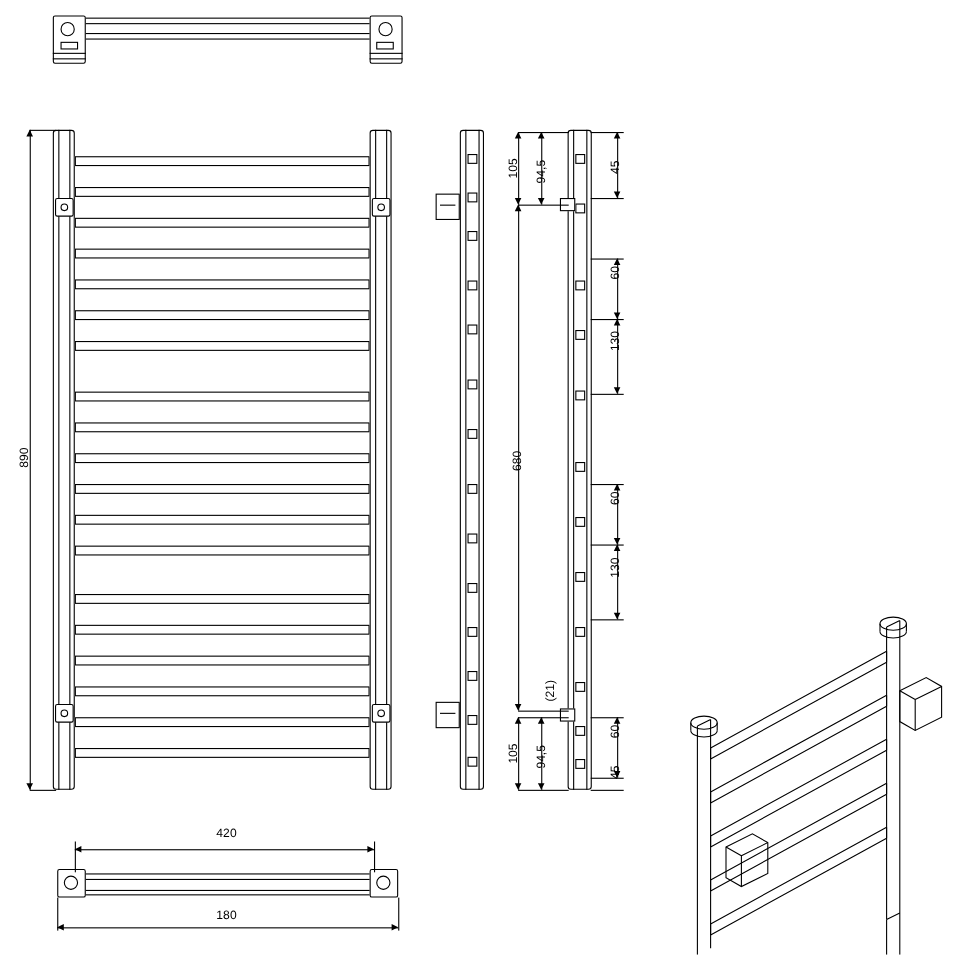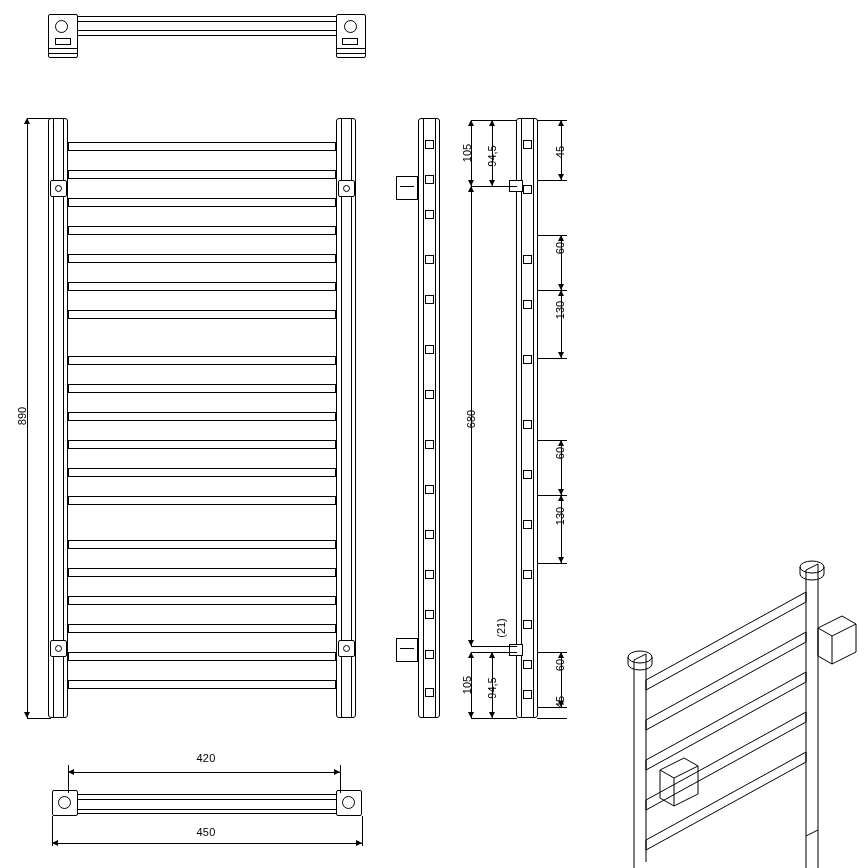--- a/index.html
+++ b/index.html
@@ -243,21 +243,21 @@
     <div class="ln v" style="left:340px;top:765px;height:28px;"></div>
     <div class="dim" style="left:184px;top:752px;width:44px;text-align:center;">420</div>
   </div>
 
   <div>
     <div class="ln h" style="left:52px;top:843px;width:310px;"></div>
     <div class="arrow ar-lf" style="left:52px;top:840px;"></div>
     <div class="arrow ar-rt" style="left:356px;top:840px;"></div>
     <div class="ln v" style="left:52px;top:816px;height:30px;"></div>
     <div class="ln v" style="left:362px;top:816px;height:30px;"></div>
-    <div class="dim" style="left:184px;top:826px;width:44px;text-align:center;">450</div>
+    <div class="dim" style="left:184px;top:826px;width:44px;text-align:center;">180</div>
   </div>
 
   <div style="position:absolute;left:600px;top:540px;width:268px;height:328px;">
     <svg width="268" height="328" viewBox="0 0 268 328">
       <g fill="none" stroke="#000" stroke-width="1">
 
         <path d="M206 30 L206 296 M218 24 L218 290 M206 30 L218 24 M206 296 L218 290"></path>
 
         <ellipse cx="212" cy="27" rx="12" ry="6"></ellipse>
         <path d="M200 27 L200 34 M224 27 L224 34"></path>

